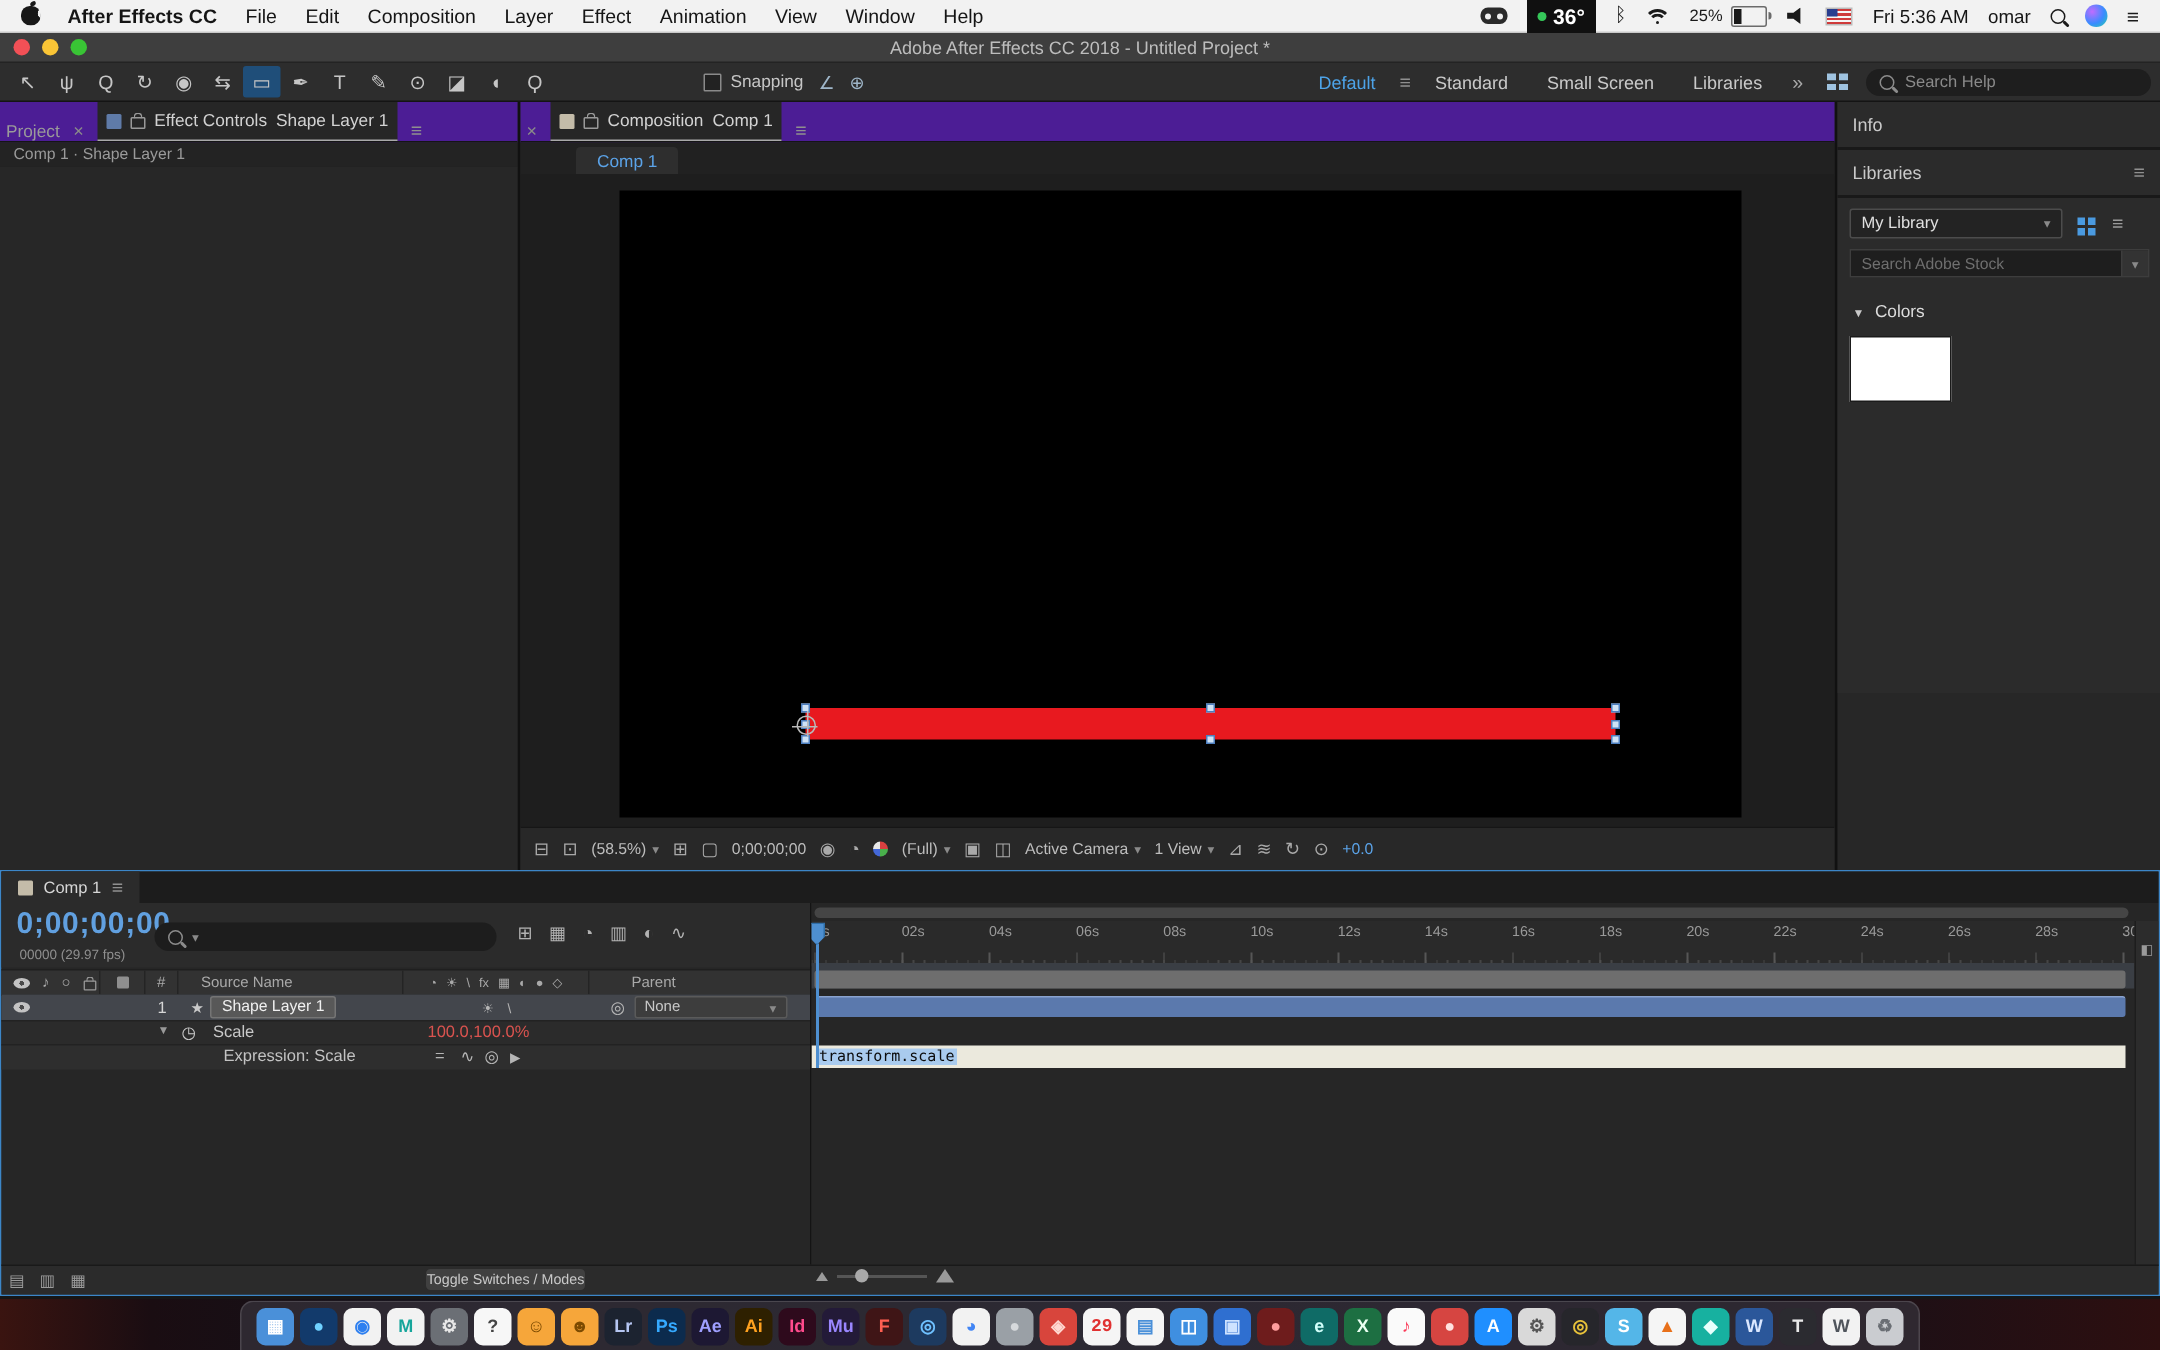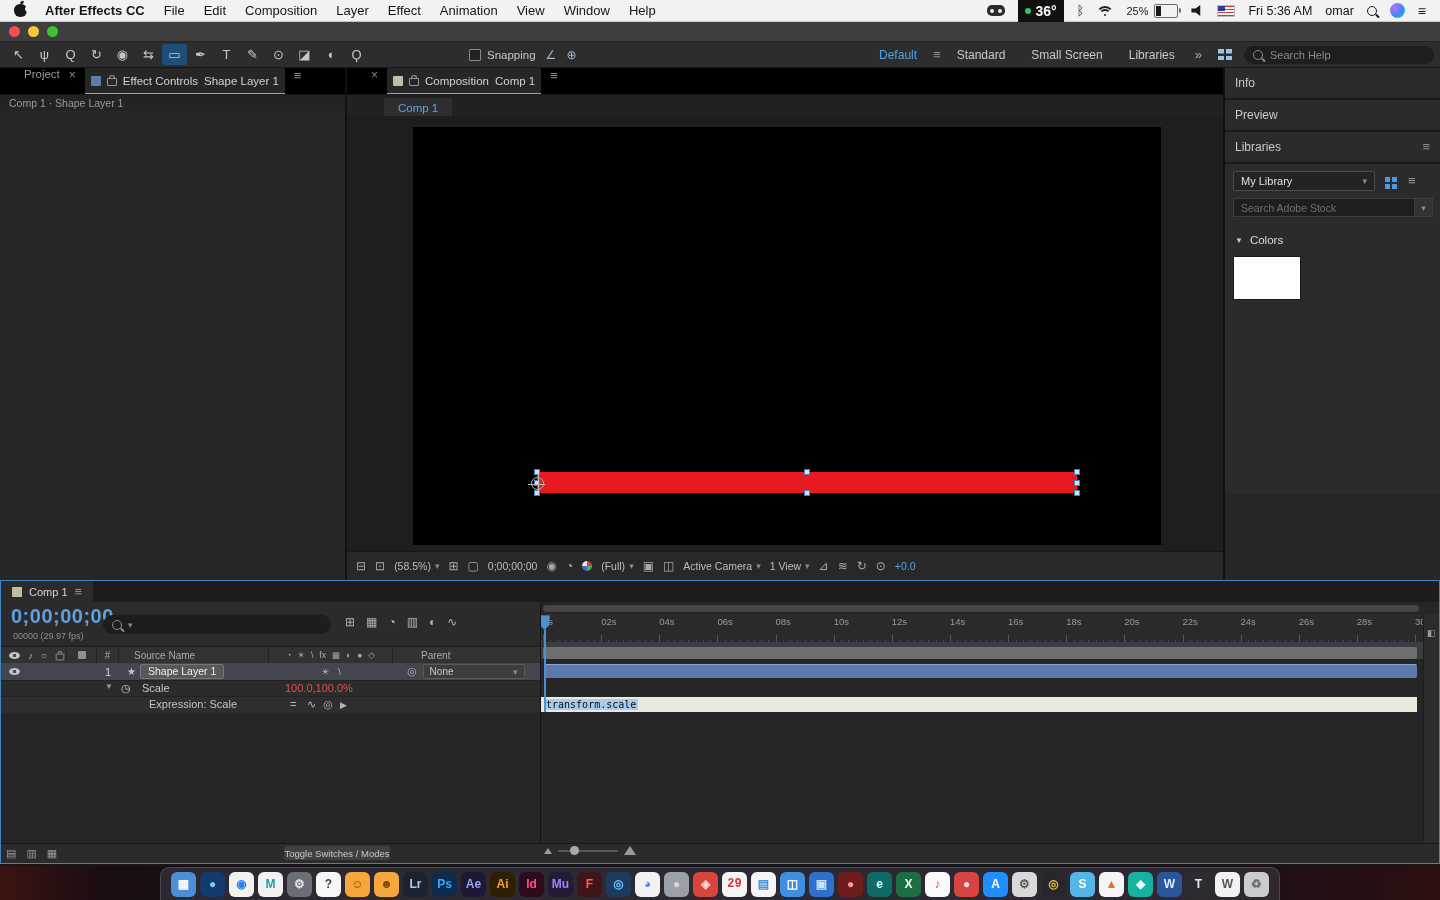--- a/index.html
+++ b/index.html
@@ -69,21 +69,21 @@
     linear-gradient(#9fc3e0,#9fc3e0) 8px 0/6px 4.5px no-repeat,
     linear-gradient(#9fc3e0,#9fc3e0) 0 6.5px/6px 4.5px no-repeat,
     linear-gradient(#9fc3e0,#9fc3e0) 8px 6.5px/6px 4.5px no-repeat}
   .helpbox{margin-left:12px;width:190px;height:18px;background:#1e1e1e;border-radius:9px;
     display:flex;align-items:center;gap:7px;padding:0 9px;box-sizing:border-box}
   .helpbox .ph{color:#8a8a8a;font-size:11px}
 
   
   .main{position:absolute;left:0;top:68px;width:1440px;height:512px;background:#111}
   .panel{position:absolute;top:0;height:512px;background:#262626}
-  .tabbar{height:26px;background:#000000;display:flex;align-items:flex-start;padding:0 24px;gap:9px;border-bottom:1px solid #151515}
+  .tabbar{height:26px;background:#4c1d95;display:flex;align-items:flex-end;padding:0 4px;gap:9px;border-bottom:1px solid #151515}
   .tab-txt{font-size:11.5px;color:#d2d2d2;white-space:nowrap}
   .tab-txt.dim{color:#9a9a9a}
   .closex{color:#8a8a8a;font-size:12px}
   .tab-active{display:flex;align-items:center;gap:6px;height:100%;padding:0 6px;background:#262626;border-bottom:1px solid #a9a9a9;box-sizing:border-box}
   .picon{width:10px;height:10px;border-radius:1px}
   .picon.blue{background:#5f7ba8}.picon.beige{background:#c4bca9}
   .lock{width:8px;height:6px;border:1px solid #999;border-radius:1px;position:relative;margin-top:3px}
   .lock::before{content:"";position:absolute;left:1px;top:-4px;width:4px;height:3px;border:1px solid #999;border-bottom:none;border-radius:3px 3px 0 0}
   .ham{color:#8f8f8f;font-size:13px}
 
@@ -240,20 +240,21 @@
       <span class="mag mag-dark"></span>
       <span class="siri"></span>
       <span class="nc">≡</span>
     </div>
   </div>
 
   <div class="titlebar">
     <span class="tl-btn red"></span>
     <span class="tl-btn yel"></span>
     <span class="tl-btn grn"></span>
+    <span class="title">Adobe After Effects CC 2018 - Untitled Project *</span>
   </div>
 
   <div class="toolbar">
     <div class="tools">
 
     <span class="tool">↖</span>
         <span class="tool">ψ</span>
         <span class="tool">Q</span>
         <span class="tool">↻</span>
         <span class="tool">◉</span>
@@ -376,23 +377,20 @@
     </div>
 
     <div class="panel sidebar">
       <div>
 
           <div class="sb-row">
             <span>Info</span>
           </div>
 
 
-          <div class="sb-row">
-            <span>Preview</span>
-          </div>
 
 
         </div>
       <div class="sb-row">
         <span>Libraries</span>
         <span class="ham">≡</span>
       </div>
       <div class="lib-body">
         <div class="lib-dd">
           <span>My Library</span>

